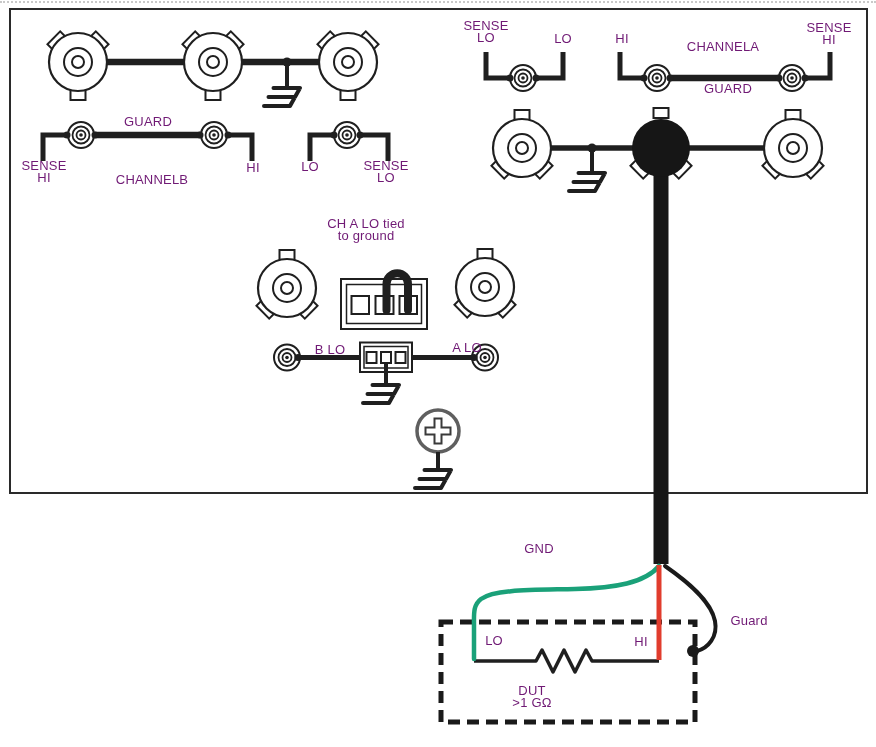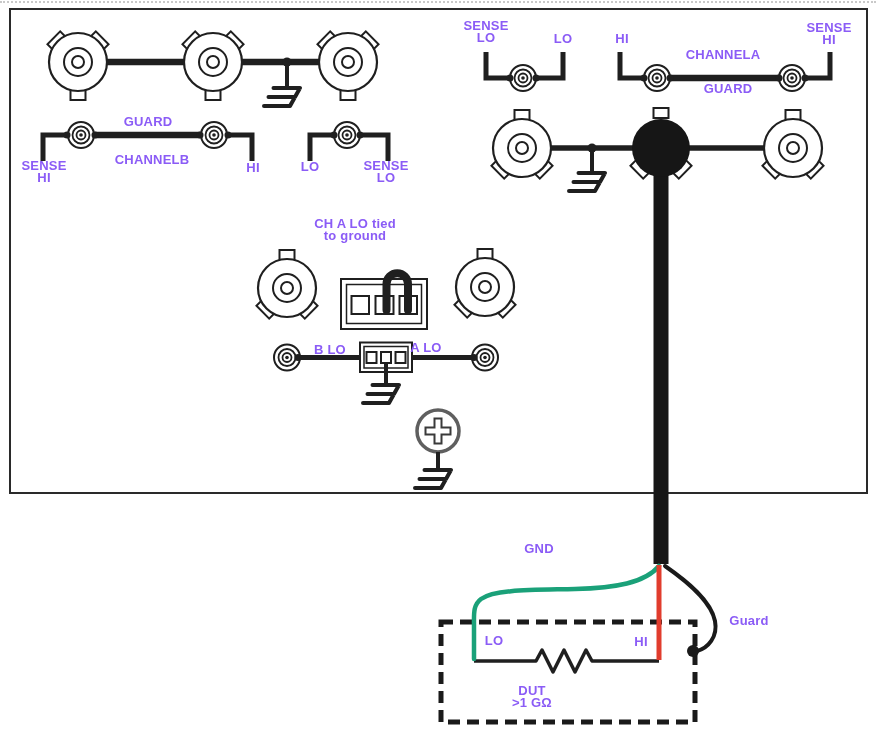--- a/index.html
+++ b/index.html
@@ -4,22 +4,22 @@
 <style>
   html,body{margin:0;padding:0;background:#ffffff;}
   #stage{
     position:relative;width:876px;height:747px;background:#ffffff;overflow:hidden;
     font-family:"Liberation Sans", sans-serif;
   }
   #diagram-svg{position:absolute;left:0;top:0;}
   .lbl{
     position:absolute;
     transform:translateX(-50%);
-    font-size:13px;font-weight:700;letter-spacing:.2px;
-    line-height:12px;text-align:center;color:#8b5cf6;
+    font-size:13px;font-weight:400;letter-spacing:.2px;
+    line-height:12px;text-align:center;color:#701a75;
     white-space:pre-line;user-select:none;
   }
   .artifact{
     position:absolute;left:0;top:1px;width:100%;height:0;
     border-top:2px dotted #c9c9c9;
   }
 </style>
 </head>
 <body>
 
@@ -169,39 +169,39 @@
       <path d="M659,566 C645,583 615,588 575,589 C535,590 495,589 481,599 C473,605 474,614 474,625 L474,659" fill="none" stroke="#1aa179" stroke-width="4.5" stroke-linecap="round"></path>
       <line x1="659" y1="565" x2="659" y2="660" stroke="#e13c2d" stroke-width="5"></line>
       <path d="M665,566 C688,582 711,601 715,621 C718,637 708,648 697,651" fill="none" stroke="#1a1a1a" stroke-width="4" stroke-linecap="round"></path>
       <circle cx="693" cy="651" r="6" fill="#1a1a1a"></circle>
     </g>
   </svg>
 
   <div class="lbl" style="left:44px;top:160px">SENSE
 HI</div>
   <div class="lbl" style="left:148px;top:116px">GUARD</div>
-  <div class="lbl" style="left:152px;top:154px">CHANNELB</div>
+  <div class="lbl" style="left:152px;top:174px">CHANNELB</div>
   <div class="lbl" style="left:253px;top:162px">HI</div>
   <div class="lbl" style="left:310px;top:161px">LO</div>
   <div class="lbl" style="left:386px;top:160px">SENSE
 LO</div>
 
   <div class="lbl" style="left:486px;top:20px">SENSE
 LO</div>
   <div class="lbl" style="left:563px;top:33px">LO</div>
   <div class="lbl" style="left:622px;top:33px">HI</div>
-  <div class="lbl" style="left:723px;top:49px">CHANNELA</div>
+  <div class="lbl" style="left:723px;top:41px">CHANNELA</div>
   <div class="lbl" style="left:829px;top:22px">SENSE
 HI</div>
   <div class="lbl" style="left:728px;top:83px">GUARD</div>
 
-  <div class="lbl" style="left:355px;top:218px">CH A LO tied
+  <div class="lbl" style="left:366px;top:218px">CH A LO tied
 to ground</div>
   <div class="lbl" style="left:330px;top:344px">B LO</div>
-  <div class="lbl" style="left:426px;top:342px">A LO</div>
+  <div class="lbl" style="left:467px;top:342px">A LO</div>
 
   <div class="lbl" style="left:539px;top:543px">GND</div>
   <div class="lbl" style="left:749px;top:615px">Guard</div>
   <div class="lbl" style="left:494px;top:635px">LO</div>
   <div class="lbl" style="left:641px;top:636px">HI</div>
   <div class="lbl" style="left:532px;top:685px"><span>DUT</span>
 <span>&gt;1 GΩ</span></div>
 </div>
 
 </body></html>

